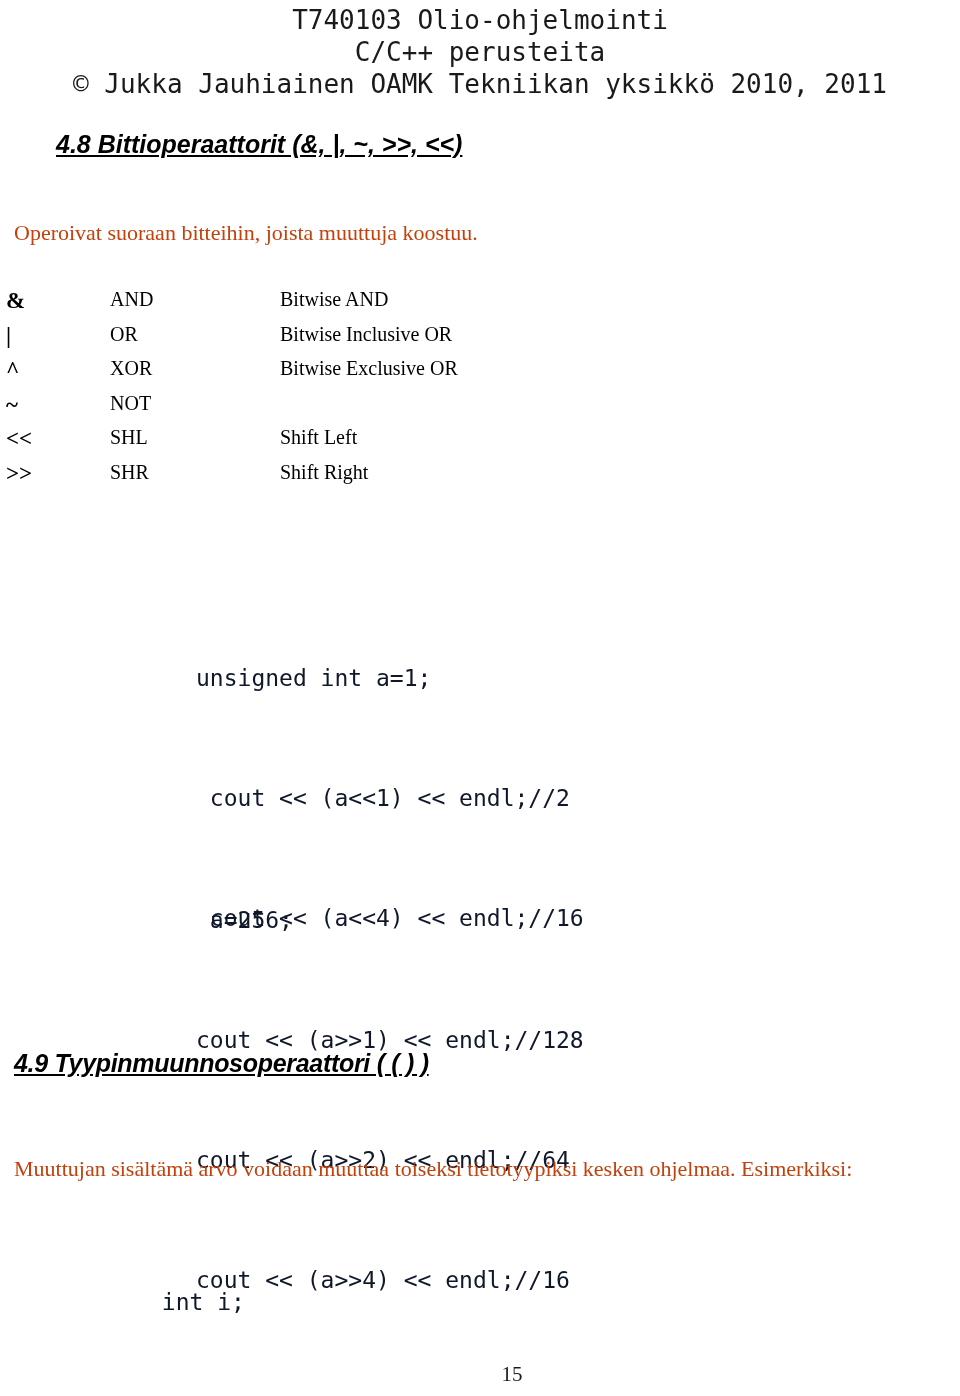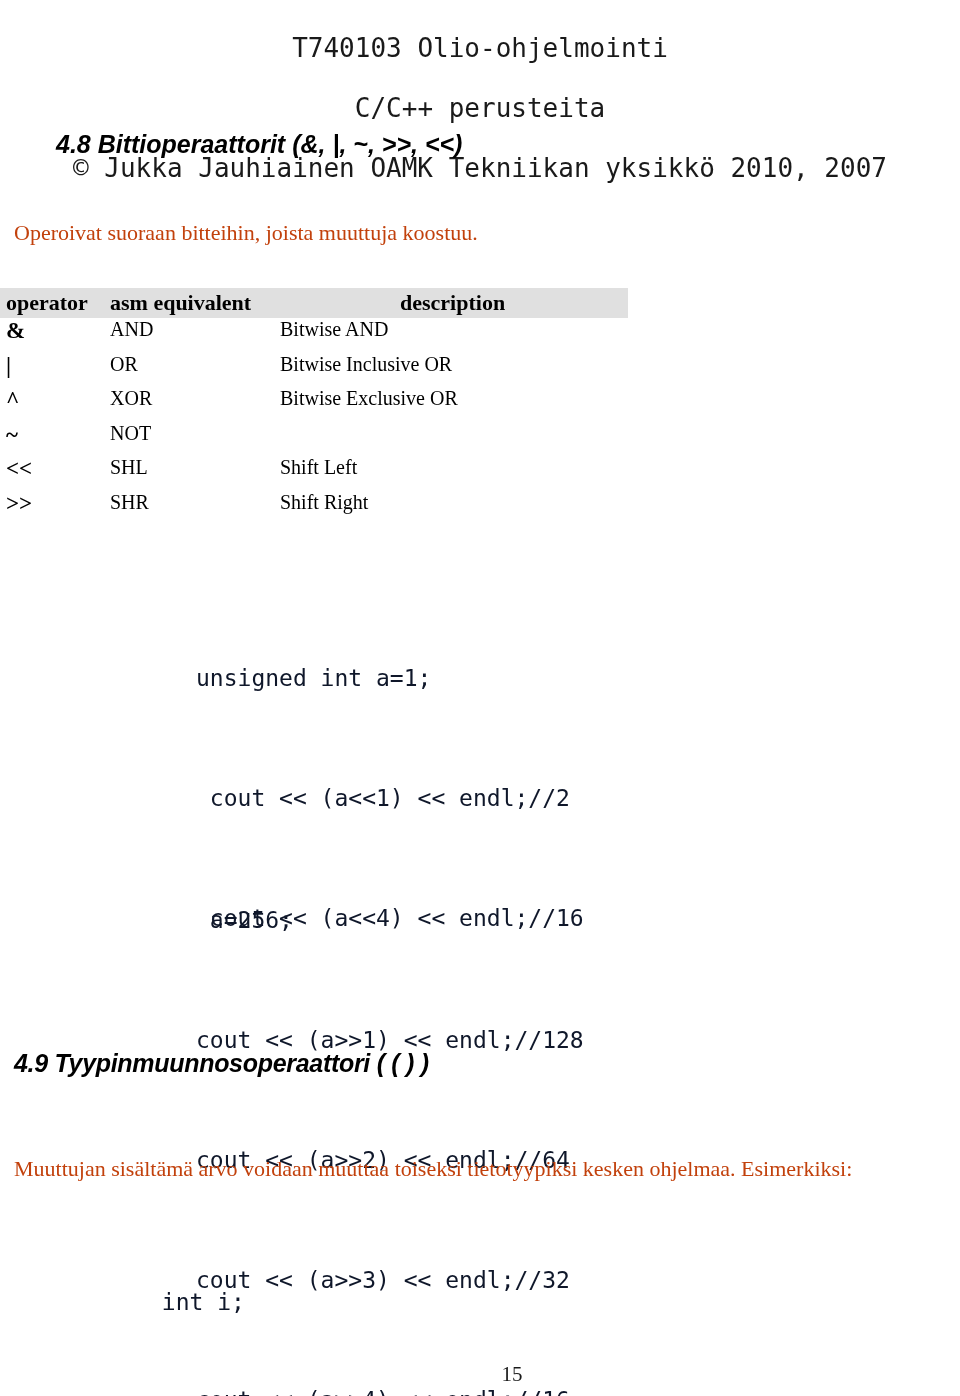--- a/index.html
+++ b/index.html
@@ -22,32 +22,33 @@
     top: 0;
     left: 0;
     width: 960px;
     text-align: center;
     font-family: "DejaVu Sans Mono", monospace;
     font-size: 26px;
     line-height: 32px;
     color: #1a1a1a;
     letter-spacing: 0px;
   }
-  .page-header .hline { display: block; white-space: pre; margin-top: 28px; }
+  .page-header .hline { display: block; white-space: pre; }
   .hline-1 { padding-top: 4px; }
 
   
   .section-heading {
     position: absolute;
     font-family: "Liberation Sans", sans-serif;
     font-weight: bold;
     font-style: italic;
     font-size: 25px;
     color: #000000;
     white-space: pre;
+    text-decoration: underline;
   }
   #heading-48 { left: 56px; top: 130px; }
   #heading-49 { left: 14px; top: 1049px; letter-spacing: -0.3px; }
 
   
   .body-text {
     position: absolute;
     font-family: "Liberation Serif", serif;
     font-size: 22px;
     line-height: 28px;
@@ -120,34 +121,29 @@
     font-size: 21px;
     color: #1a1a1a;
   }
 </style>
 </head>
 <body>
 
 <div class="page-header">
   <span class="hline hline-1">T740103 Olio-ohjelmointi</span>
   <span class="hline">C/C++ perusteita</span>
-  <span class="hline">© Jukka Jauhiainen OAMK Tekniikan yksikkö 2010, 2007</span>
+  <span class="hline">© Jukka Jauhiainen OAMK Tekniikan yksikkö 2010, 2011</span>
 </div>
 
 <div class="section-heading" id="heading-48">4.8 Bittioperaattorit (&amp;, |, ~, &gt;&gt;, &lt;&lt;)</div>
 
 <div class="body-text" id="intro-paragraph">Operoivat suoraan bitteihin, joista muuttuja koostuu.</div>
 
 <div id="operator-table">
 
-  <div class="optable-headrow">
-    <span class="cell col-op">operator</span>
-    <span class="cell col-asm">asm equivalent</span>
-    <span class="cell col-desc">description</span>
-  </div>
 
   <div class="optable-row">
     <span class="cell col-op">&amp;</span>
     <span class="cell col-asm">AND</span>
     <span class="cell col-desc">Bitwise AND</span>
   </div>
 
   <div class="optable-row">
     <span class="cell col-op">|</span>
     <span class="cell col-asm">OR</span>
@@ -182,21 +178,20 @@
 <div class="code-block" id="code-shift-left">
   <span class="code-line">unsigned int a=1;</span>
   <span class="code-line"> cout &lt;&lt; (a&lt;&lt;1) &lt;&lt; endl;//2</span>
   <span class="code-line"> cout &lt;&lt; (a&lt;&lt;4) &lt;&lt; endl;//16</span>
 </div>
 
 <div class="code-block" id="code-shift-right">
   <span class="code-line"> a=256;</span>
   <span class="code-line">cout &lt;&lt; (a&gt;&gt;1) &lt;&lt; endl;//128</span>
   <span class="code-line">cout &lt;&lt; (a&gt;&gt;2) &lt;&lt; endl;//64</span>
-  <span class="code-line">cout &lt;&lt; (a&gt;&gt;3) &lt;&lt; endl;//32</span>
   <span class="code-line">cout &lt;&lt; (a&gt;&gt;4) &lt;&lt; endl;//16</span>
 </div>
 
 <div class="section-heading" id="heading-49">4.9 Tyypinmuunnosoperaattori ( ( ) )</div>
 
 <div class="body-text" id="cast-paragraph">Muuttujan sisältämä arvo voidaan muuttaa toiseksi tietotyypiksi kesken ohjelmaa. Esimerkiksi:</div>
 
 <div class="code-block" id="code-cast">
   <span class="code-line"> int i;</span>
   

